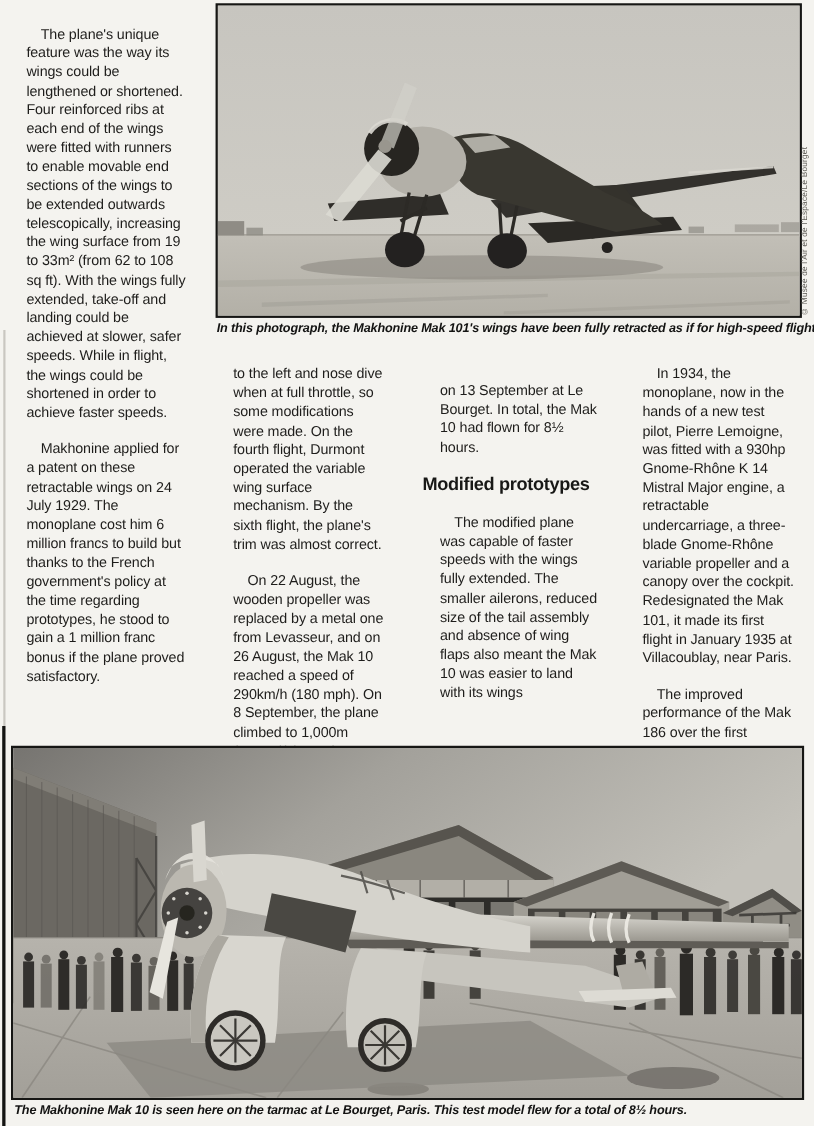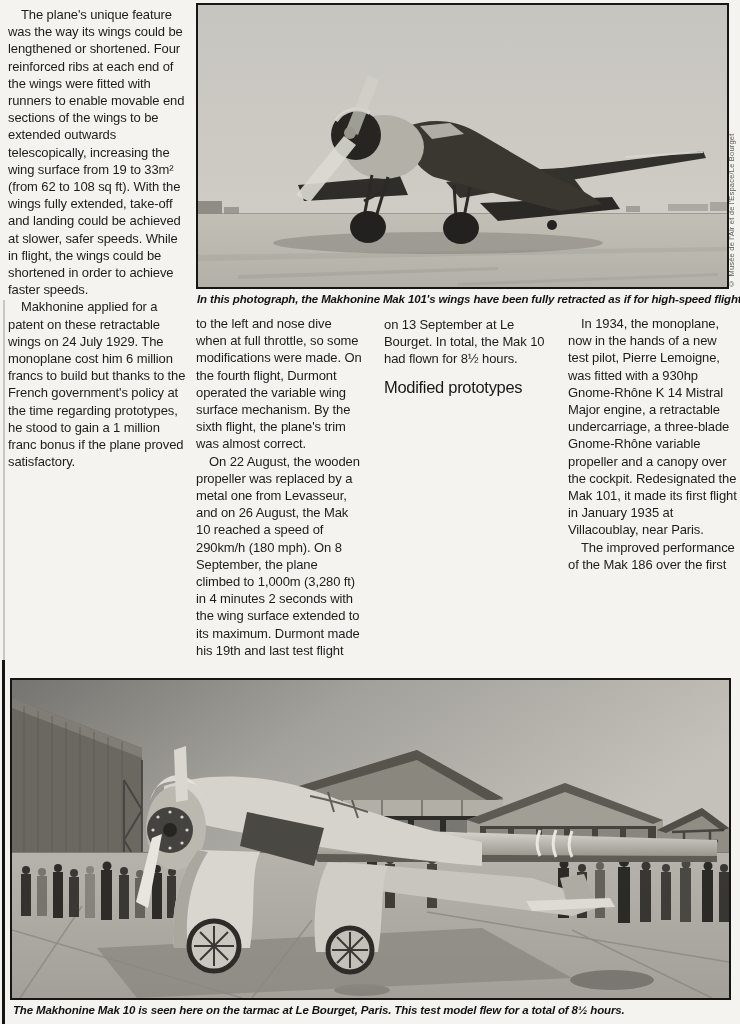--- a/index.html
+++ b/index.html
@@ -5,29 +5,29 @@
   html,body { margin:0; padding:0; }
   body { background:#e8e7e3; }
   .page {
     position:relative; width:740px; height:1024px;
     background:#f4f3ef; overflow:hidden;
     font-family:"Liberation Sans", sans-serif;
     color:#1e1d1b;
   }
   
   .col { position:absolute; font-size:13px; line-height:17.2px; letter-spacing:-0.1px; }
-  .col p { margin:0; }
+  .col p { margin:16px; }
   .col p.indent { text-indent:13px; }
   .col h2 {
     margin:10px 0 3px 0; font-size:16.5px; line-height:19px;
-    font-weight:normal; color:#181816; letter-spacing:-0.3px;
+    font-weight:bold; color:#181816; letter-spacing:-0.3px;
   }
   .col-1 { left:8px;   top:6px;   width:178px; }
   .col-2 { left:196px; top:315px; width:169px; }
-  .col-3 { left:384px; top:316px; width:176px; }
+  .col-3 { left:384px; top:330px; width:176px; }
   .col-4 { left:568px; top:315px; width:170px; }
 
   .photo {
     position:absolute; border:2px solid #161614; background:#cac8c2;
   }
   .photo svg { display:block; }
   .photo-top { left:196px; top:3px; width:529px; height:282px; }
   .photo-bottom { left:10px; top:678px; width:717px; height:318px; }
 
   .caption {
@@ -130,20 +130,21 @@
   <div class="caption caption-top">In this photograph, the Makhonine Mak 101's wings have been fully retracted as if for high-speed flight.</div>
   <div class="photo-credit">© Musée de l'Air et de l'Espace/Le Bourget</div>
 
   <section class="col col-2">
       <p>to the left and nose dive when at full throttle, so some modifications were made. On the fourth flight, Durmont operated the variable wing surface mechanism. By the sixth flight, the plane's trim was almost correct.</p>
       <p class="indent">On 22 August, the wooden propeller was replaced by a metal one from Levasseur, and on 26 August, the Mak 10 reached a speed of 290km/h (180 mph). On 8 September, the plane climbed to 1,000m (3,280 ft) in 4 minutes 2 seconds with the wing surface extended to its maximum. Durmont made his 19th and last test flight</p>
     </section>
   <section class="col col-3">
       <p>on 13 September at Le Bourget. In total, the Mak 10 had flown for 8½ hours.</p>
       <h2>Modified prototypes</h2>
+      <p class="indent">The modified plane was capable of faster speeds with the wings fully extended. The smaller ailerons, reduced size of the tail assembly and absence of wing flaps also meant the Mak 10 was easier to land with its wings</p>
     </section>
   <section class="col col-4">
       <p class="indent">In 1934, the monoplane, now in the hands of a new test pilot, Pierre Lemoigne, was fitted with a 930hp Gnome-Rhône K 14 Mistral Major engine, a retractable undercarriage, a three-blade Gnome-Rhône variable propeller and a canopy over the cockpit. Redesignated the Mak 101, it made its first flight in January 1935 at Villacoublay, near Paris.</p>
       <p class="indent">The improved performance of the Mak 186 over the first</p>
     </section>
 
   <figure class="photo photo-bottom" style="margin:0" aria-label="Makhonine Mak 10 on the tarmac at Le Bourget with crowd of onlookers and hangars behind">
     <svg width="717" height="318" viewBox="0 0 717 318">
       <defs>
         <linearGradient id="skyB" x1="0" y1="0" x2="1" y2="0.35">

